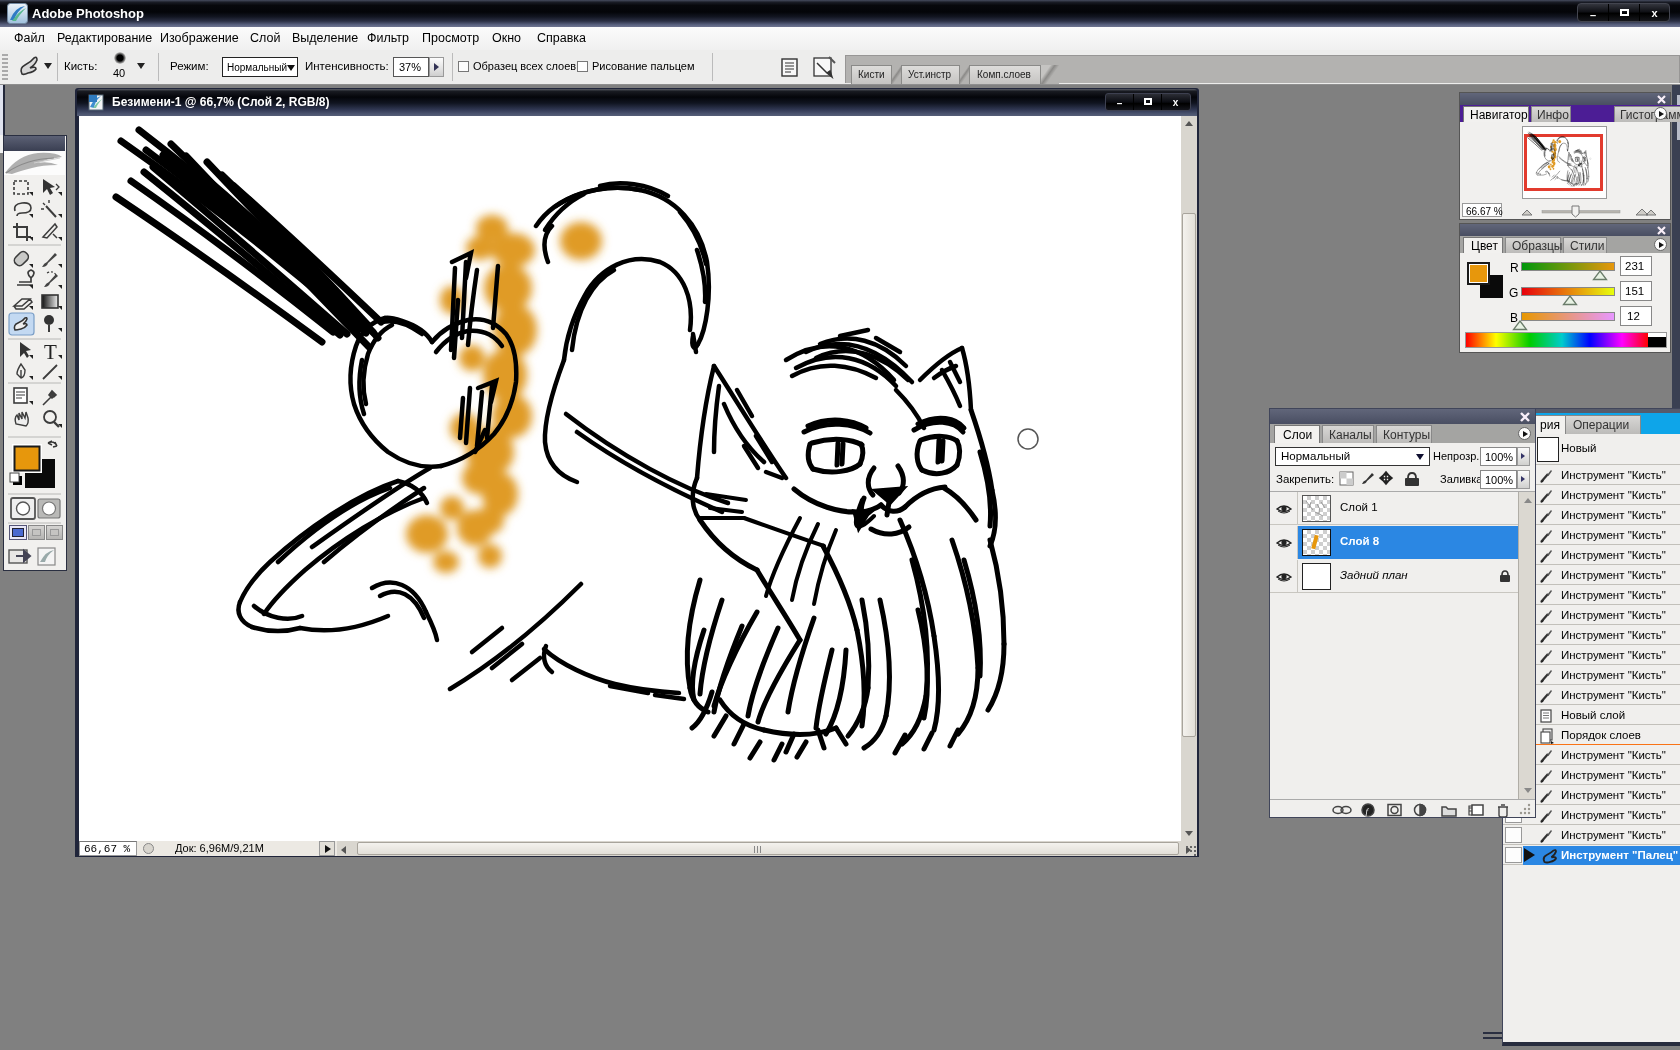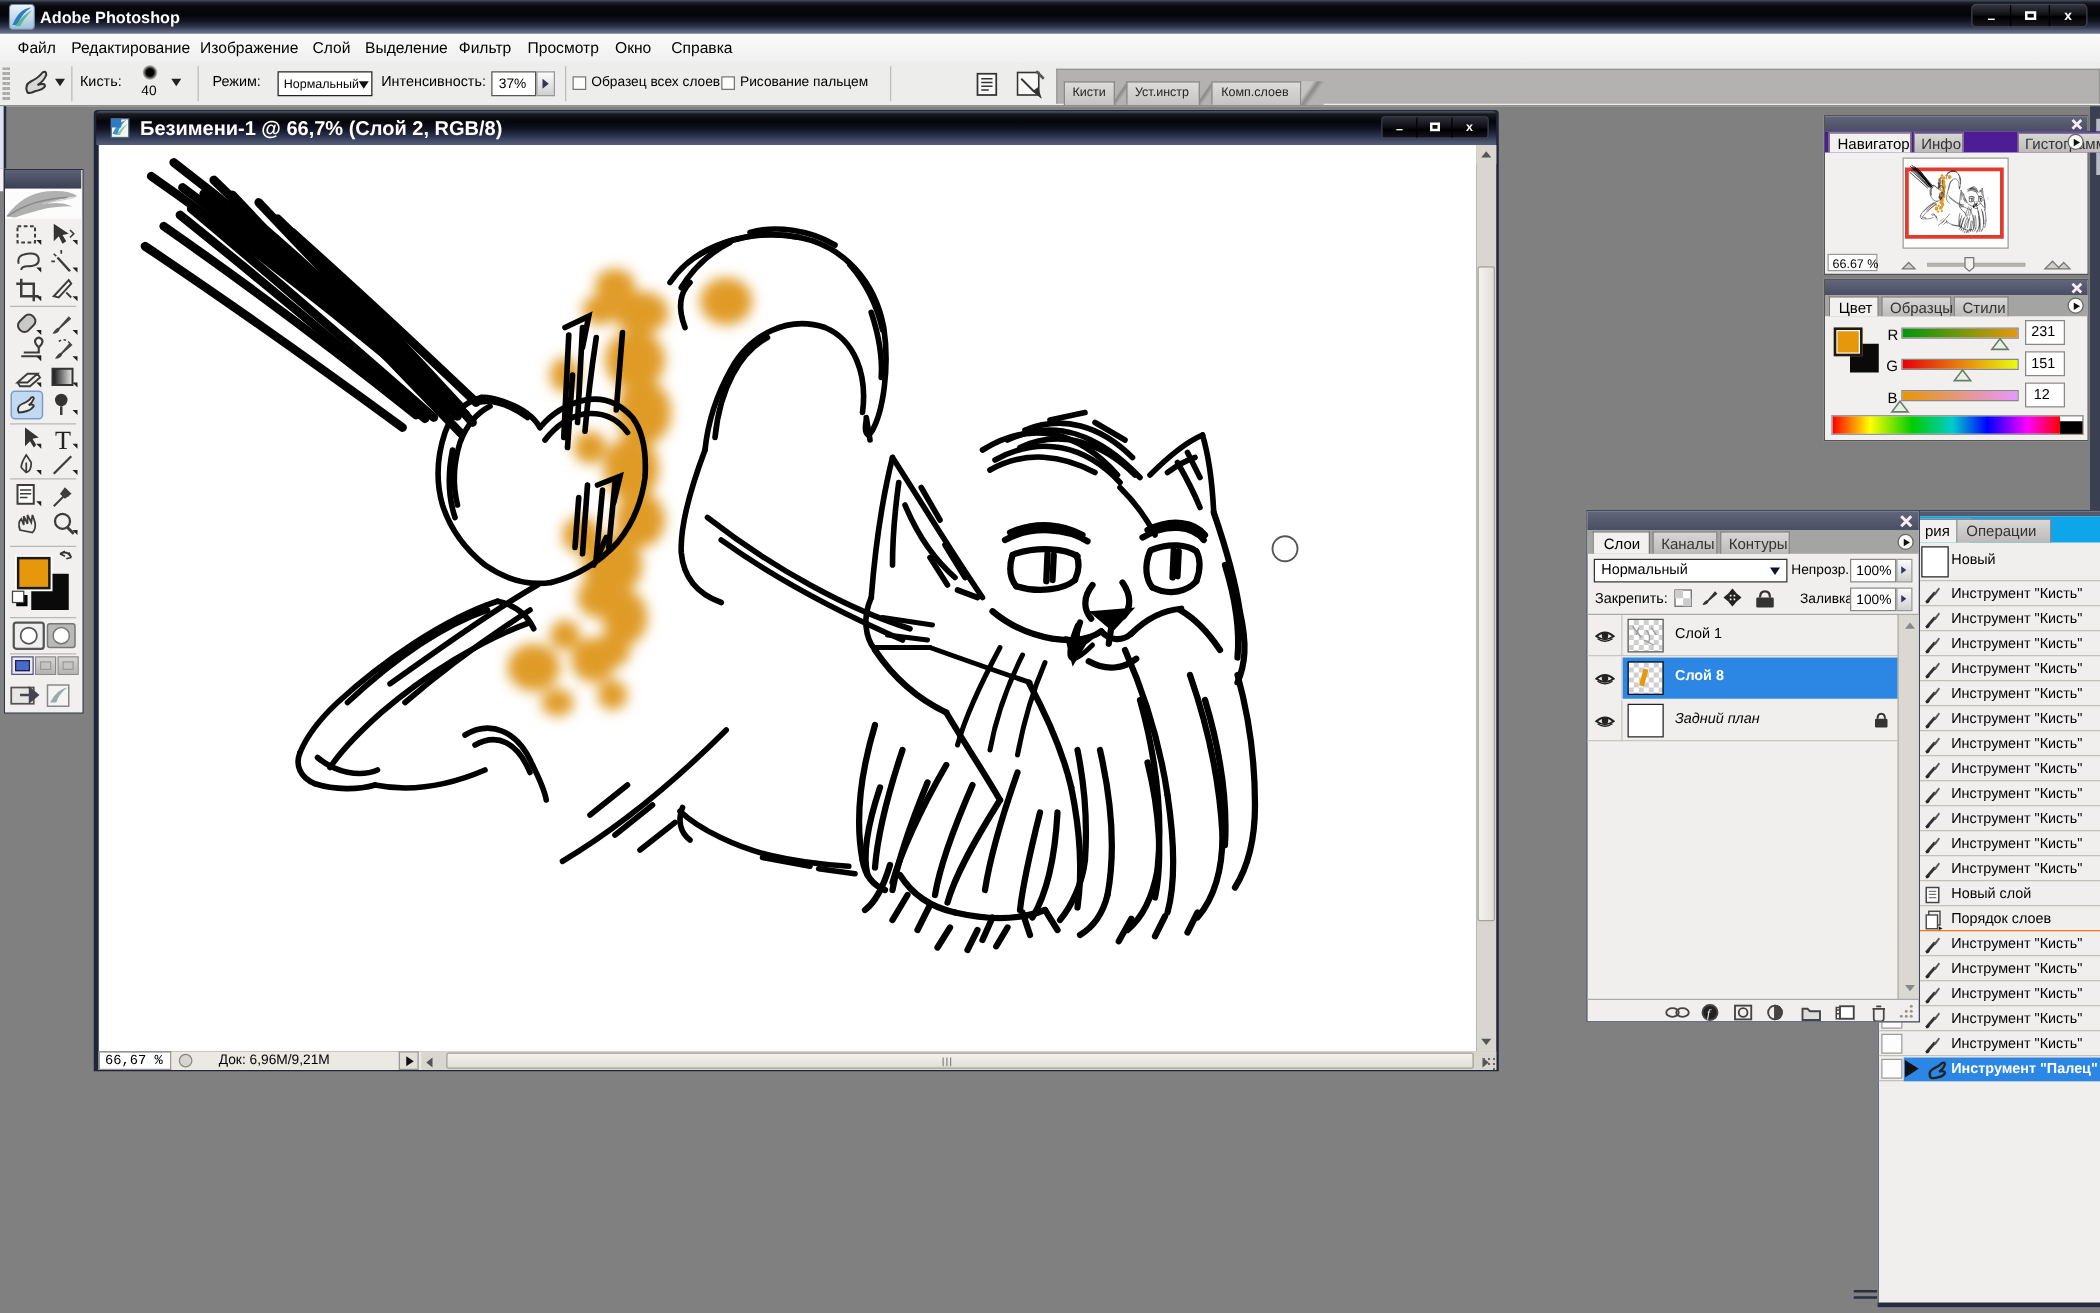--- a/index.html
+++ b/index.html
@@ -135,21 +135,21 @@
 <div class="a" style="left:3px;top:85px;width:2px;height:68px;background:#23283a;"></div>
 
 <div class="a" style="left:75px;top:88px;width:1124px;height:769px;background:#20253a;border-radius:3px 3px 0 0;">
   <div class="a" style="left:2px;top:1px;width:1120px;height:27px;background:linear-gradient(180deg,#5a5d66 0%,#191b22 8%,#04050a 30%,#101420 52%,#2e3550 75%,#4b546f 92%,#555e78 100%);border-radius:3px 3px 0 0;">
     <svg class="a" style="left:11px;top:5px" width="17" height="17">
         <rect x="1" y="1" width="14" height="15" fill="#f2f4f6" stroke="#567"></rect>
         <path d="M2 13 Q6 4 13 2 Q7 7 6 14 Z" fill="#3e8fd0"></path>
         <path d="M5 14 Q9 8 14 5 Q9 11 8 14Z" fill="#7cc9a5"></path>
         <rect x="1" y="1" width="8" height="7" fill="#2f7bc0"></rect>
       </svg>
-    <div class="a tx" style="left:35px;top:6px;color:#fff;font-size:16px;font-weight:bold;">Безимени-1 @ 66,7% (Слой 2, RGB/8)</div>
+    <div class="a tx" style="left:35px;top:6px;color:#fff;font-size:12px;font-weight:bold;">Безимени-1 @ 66,7% (Слой 2, RGB/8)</div>
     <div class="a" style="left:1028px;top:4px;width:86px;height:18px;background:linear-gradient(180deg,#2c2e36,#0b0c12 50%,#000 60%,#14151c);border:1px solid #3d4050;border-radius:3px;display:flex;">
       <div style="width:28px;border-right:1px solid #000;color:#fff;font-weight:bold;font-size:10px;text-align:center;line-height:20px;">–</div>
       <div style="width:28px;border-right:1px solid #000;text-align:center;padding-top:4px;">
           <div style="width:8px;height:7px;border:2px solid #fff;margin:0 auto;"></div>
         </div>
       <div style="width:27px;color:#fff;font-weight:bold;font-size:10px;text-align:center;line-height:17px;">x</div>
     </div>
   </div>
 
   <div class="a" style="left:4px;top:28px;width:1102px;height:725px;background:#fff;overflow:hidden;">

